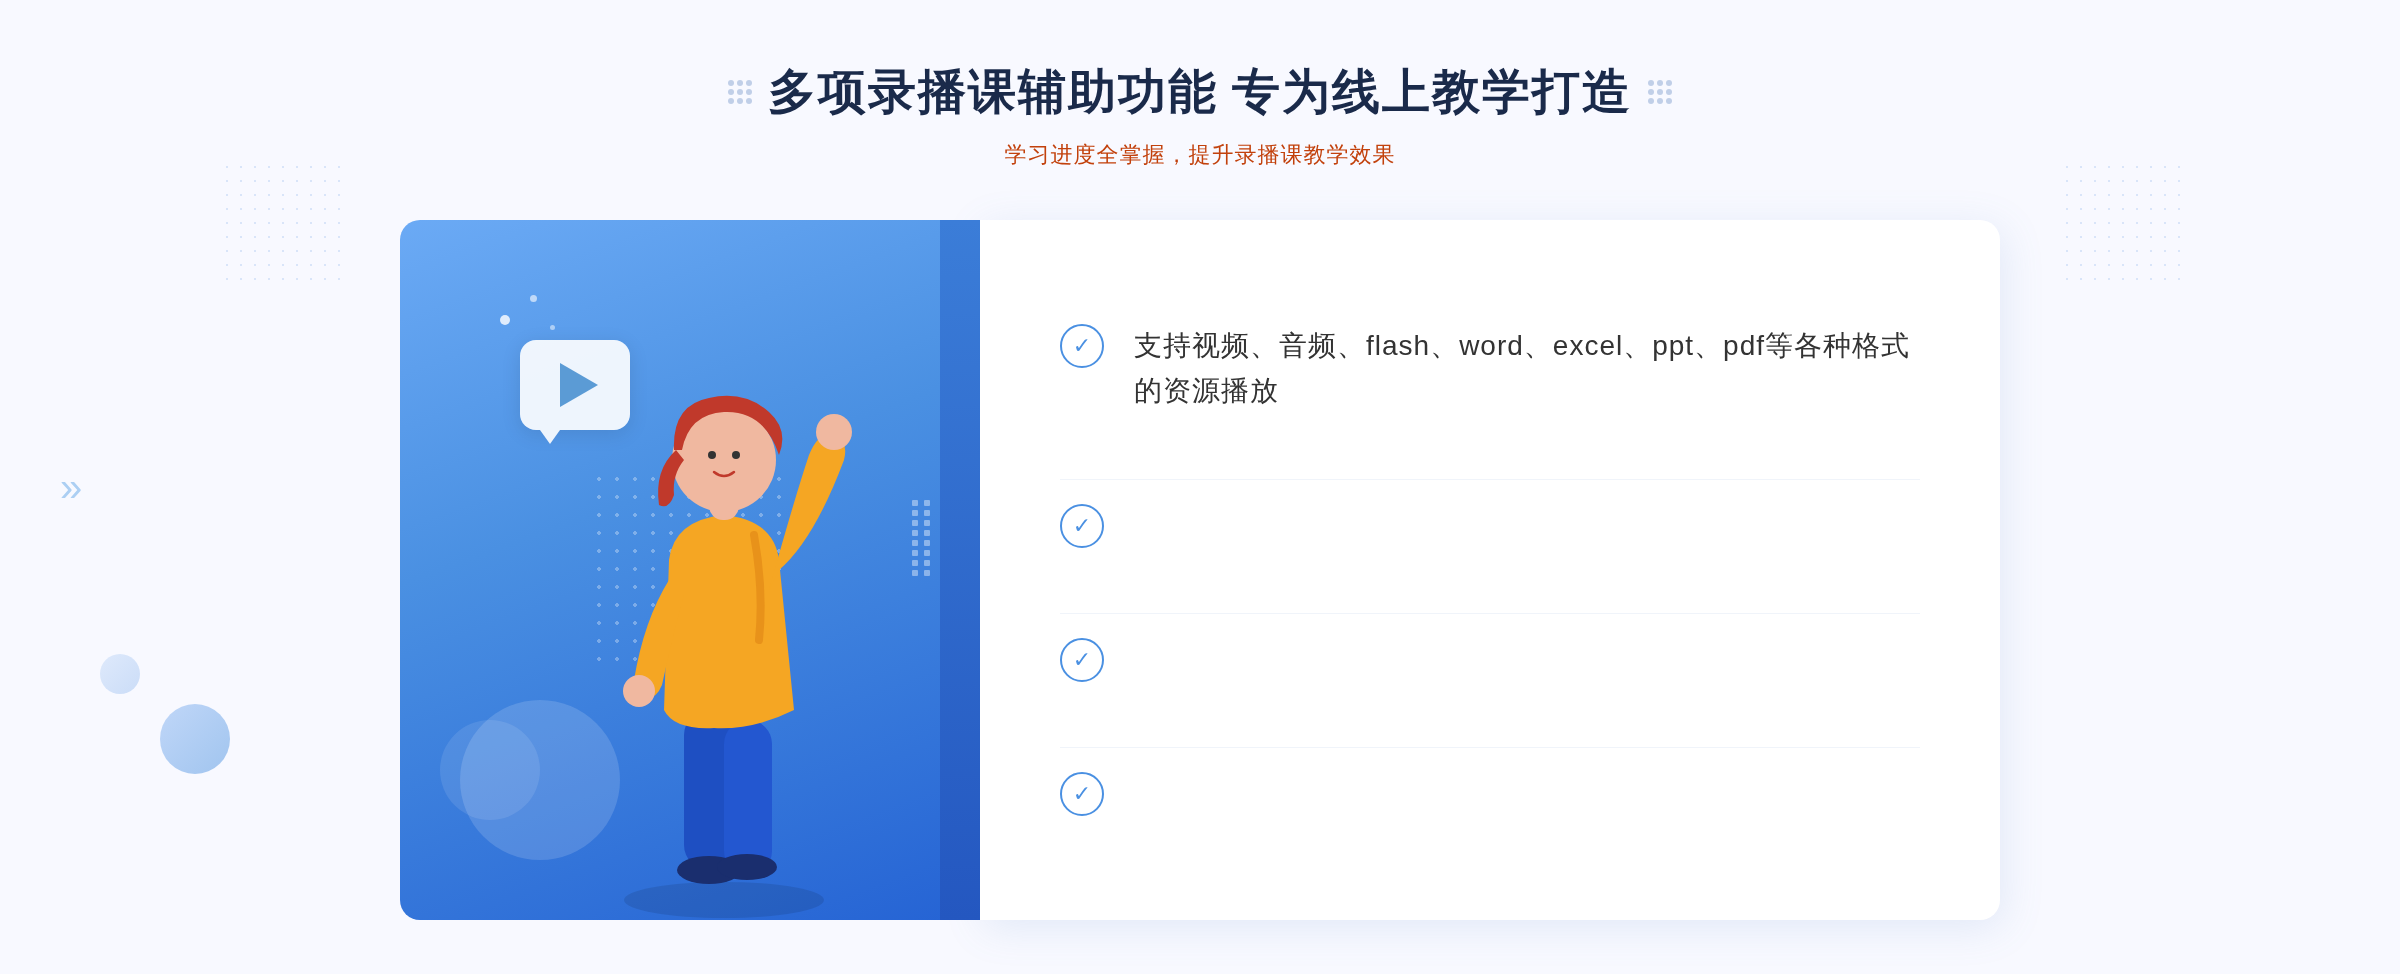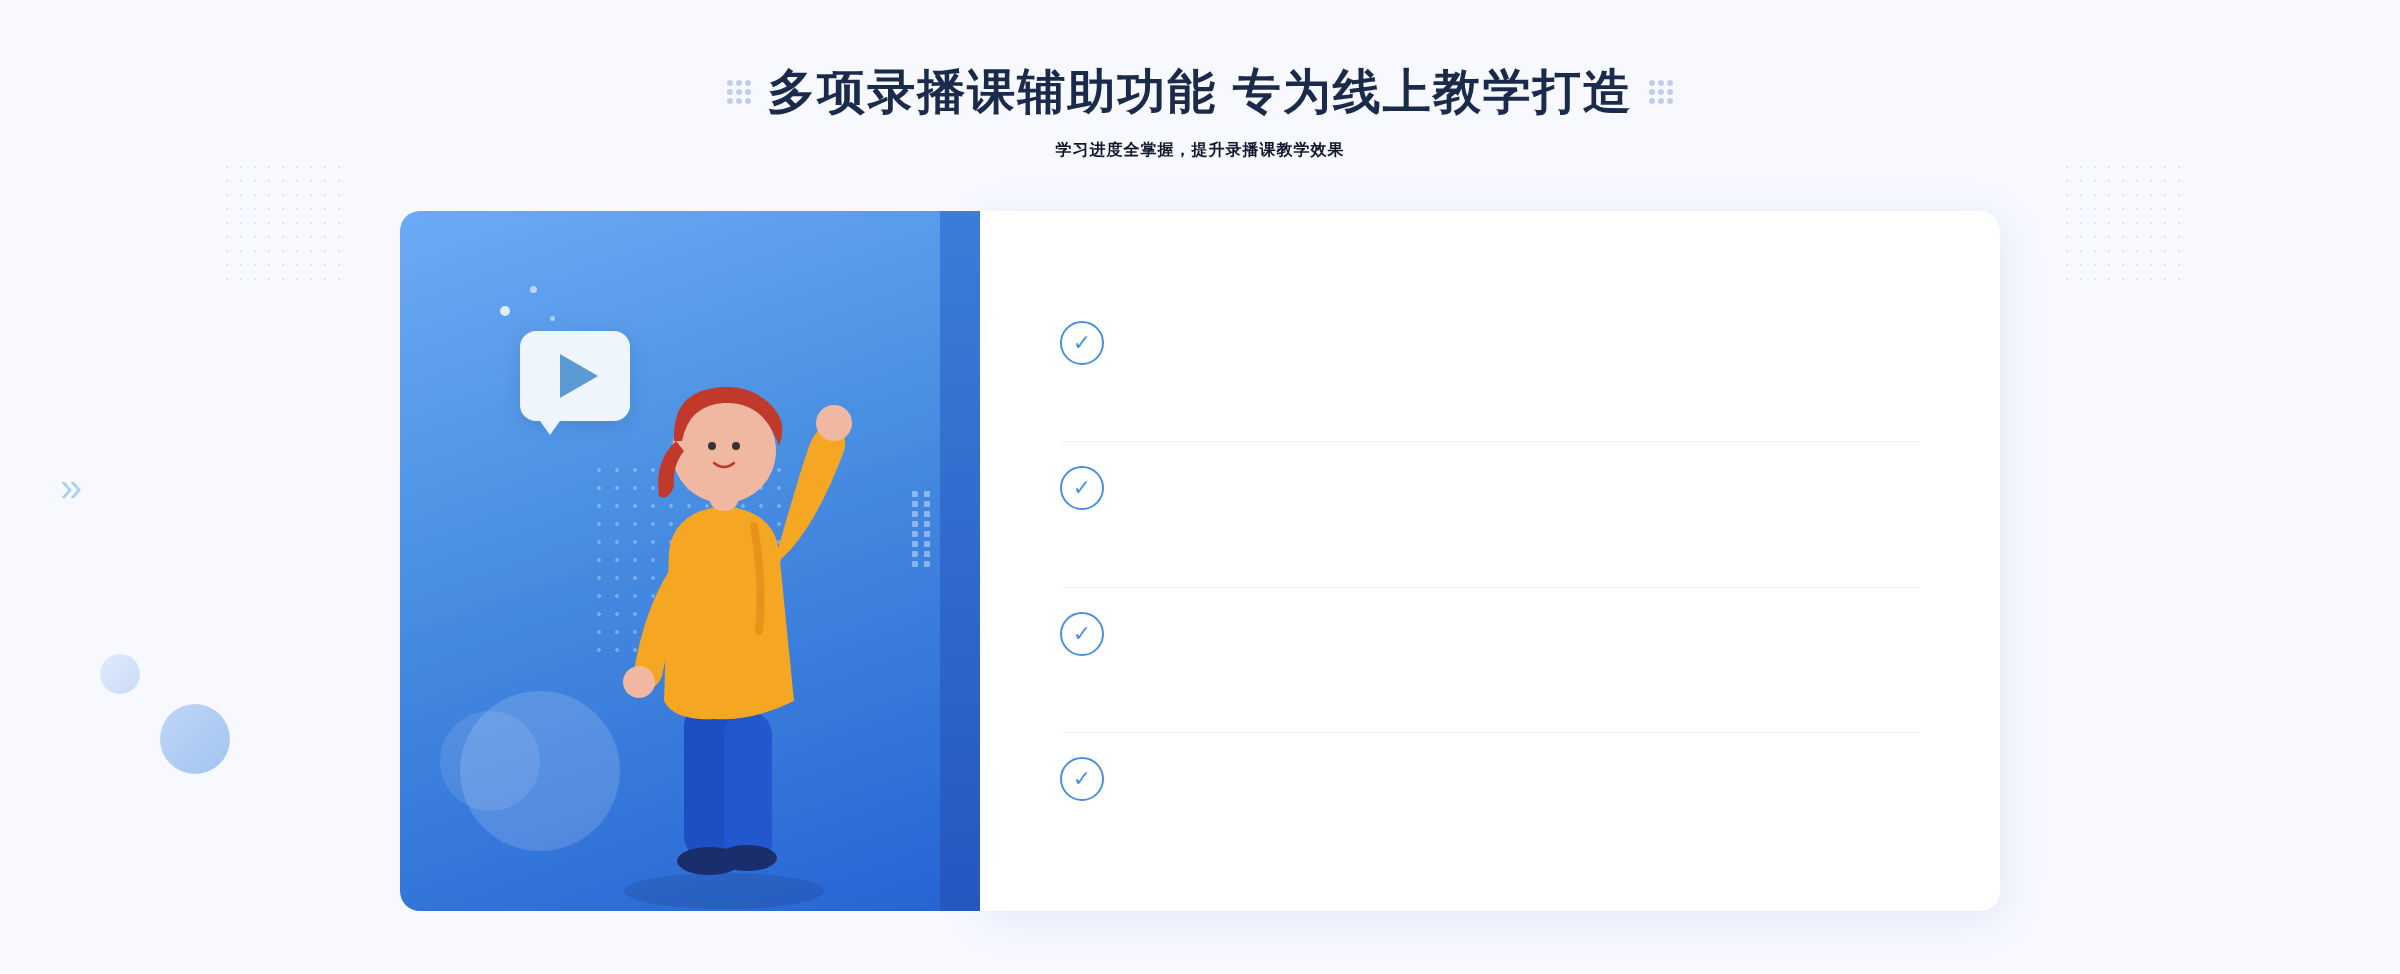--- a/index.html
+++ b/index.html
@@ -79,35 +79,35 @@
       background: #c0cfe8;
       border-radius: 50%;
       display: block;
     }
 
     .header-title-row {
       display: flex;
       align-items: center;
       justify-content: center;
       margin-bottom: 16px;
+      font-family: Liberation Serif, serif;
     }
 
     .page-title {
       font-size: 48px;
       font-weight: 700;
       color: #1a2a4a;
       letter-spacing: 2px;
     }
 
     .page-subtitle {
-      font-size: 16px;
-      color: #0f172a;
+      font-size: 22px;
+      color: #c2410c;
       margin-bottom: 50px;
       letter-spacing: 1px;
-      font-weight: bold;
     }
 
     
     .content-area {
       display: flex;
       align-items: stretch;
       width: 1600px;
       min-height: 700px;
       position: relative;
     }
@@ -451,20 +451,21 @@
         <path d="M200 195 Q210 250 205 300" stroke="#e8921a" stroke-width="8" fill="none" stroke-linecap="round"></path>
       </svg>
     </div>
 
     <div class="features-panel">
 
       <div class="feature-item">
         <div class="check-circle">
           <span class="check-mark">✓</span>
         </div>
+        <span class="feature-text">支持视频、音频、flash、word、excel、ppt、pdf等各种格式的资源播放</span>
       </div>
 
       <div class="feature-item">
         <div class="check-circle">
           <span class="check-mark">✓</span>
         </div>
       </div>
 
       <div class="feature-item">
         <div class="check-circle">

